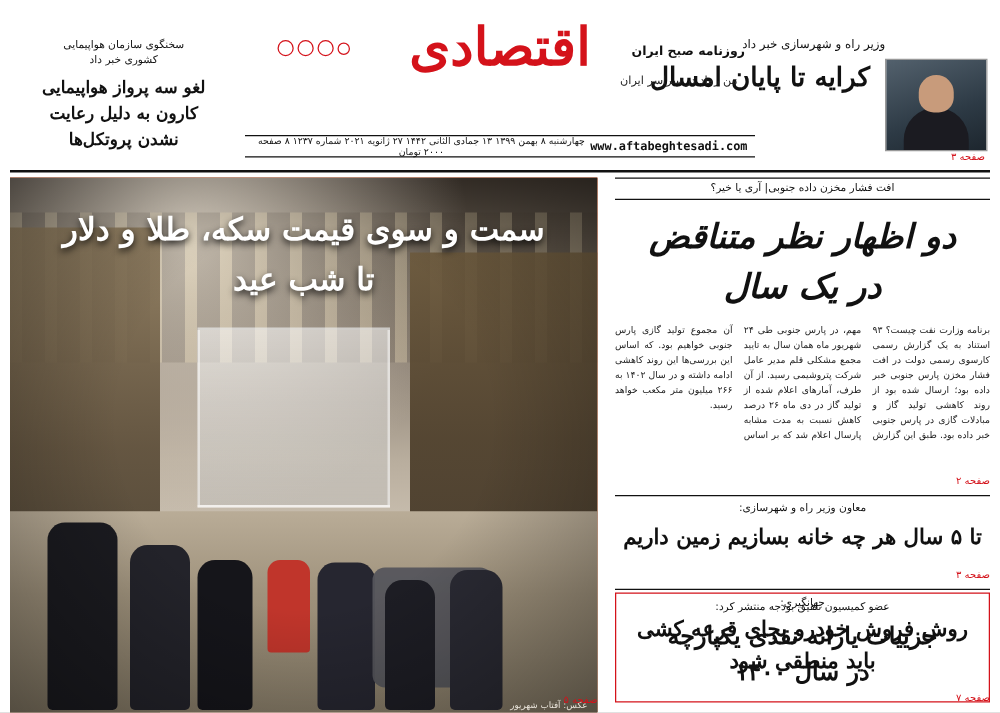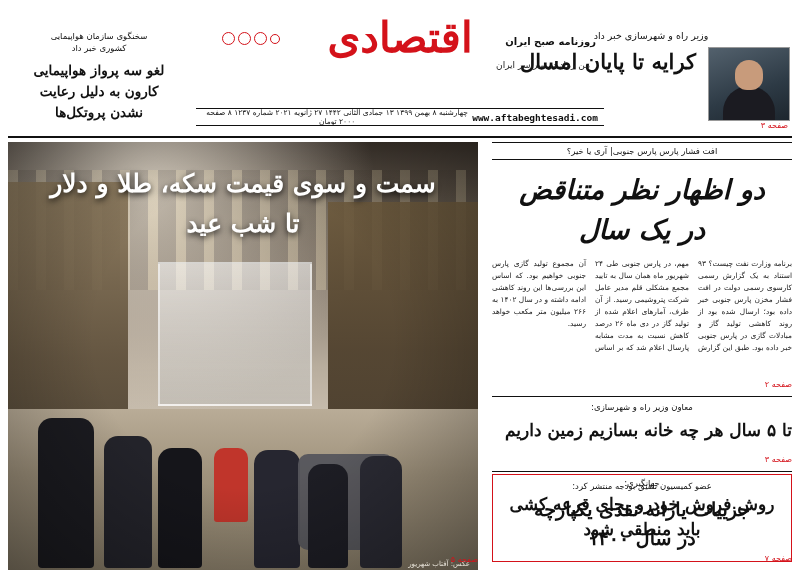--- a/index.html
+++ b/index.html
@@ -393,20 +393,21 @@
     font-size: 8.5px;
     text-align: center;
     color: #111;
     margin-bottom: 5px;
   }
   .mid-head {
     font-family: "DejaVu Serif", "Liberation Serif", serif;
     font-weight: bold;
     font-size: 17px;
     line-height: 26px;
+    text-align: center;
     color: #111;
   }
   .small-kicker {
     font-size: 8.5px;
     text-align: center;
     color: #111;
     margin: 6px 0 4px;
   }
   .sub-head {
     font-family: "DejaVu Serif", "Liberation Serif", serif;
@@ -484,21 +485,21 @@
         <div>کارون به دلیل رعایت</div>
         <div>نشدن پروتکل‌ها</div>
       </div>
     </div>
   </div>
 
   <div class="rule-main"></div>
 
   <div class="right-col">
 
-    <div class="kicker-line">افت فشار پارس پارس جنوبی| آری یا خیر؟</div>
+    <div class="kicker-line">افت فشار مخزن داده جنوبی| آری یا خیر؟</div>
 
     <div class="lead-head">
       <div>دو اظهار نظر متناقض</div>
       <div>در یک سال</div>
     </div>
 
     <div class="lead-body">برنامه وزارت نفت چیست؟ ۹۳ استناد به یک گزارش رسمی کارسوی رسمی دولت در افت فشار مخزن پارس جنوبی خبر داده بود؛ ارسال شده بود از روند کاهشی تولید گاز و مبادلات گازی در پارس جنوبی خبر داده بود. طبق این گزارش مهم، در پارس جنوبی طی ۲۴ شهریور ماه همان سال به تایید مجمع مشکلی قلم مدیر عامل شرکت پتروشیمی رسید. از آن طرف، آمارهای اعلام شده از تولید گاز در دی ماه ۲۶ درصد کاهش نسبت به مدت مشابه پارسال اعلام شد که بر اساس آن مجموع تولید گازی پارس جنوبی خواهیم بود. که اساس این بررسی‌ها این روند کاهشی ادامه داشته و در سال ۱۴۰۲ به ۲۶۶ میلیون متر مکعب خواهد رسید.</div>
     <div class="ref-red">صفحه ۲</div>
 
     <div class="sep"></div>

